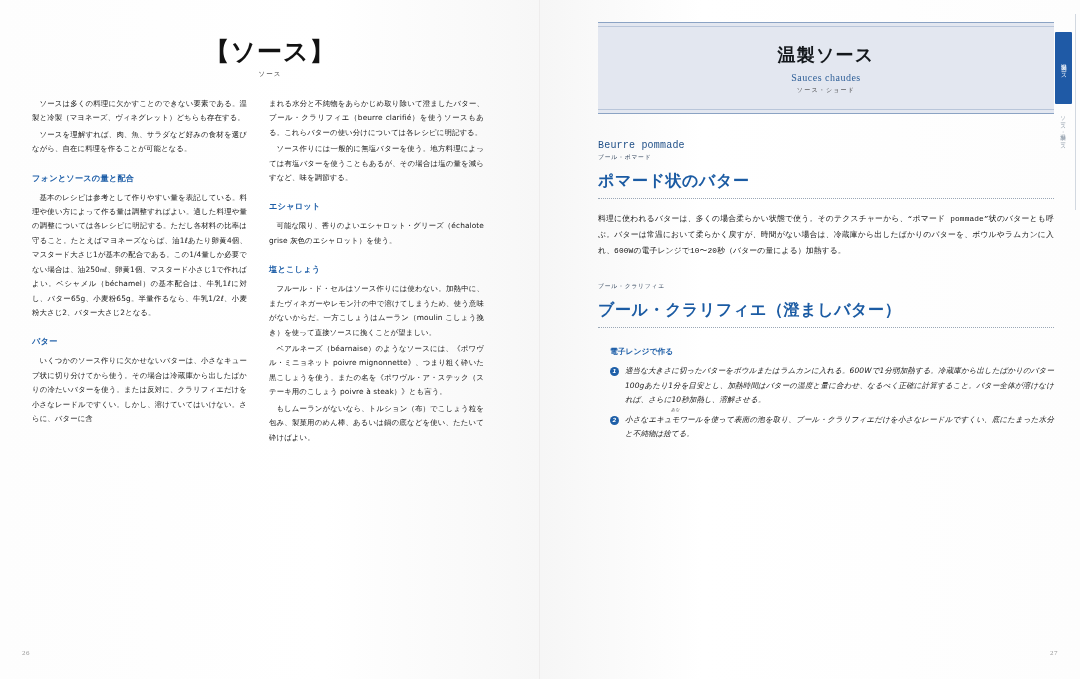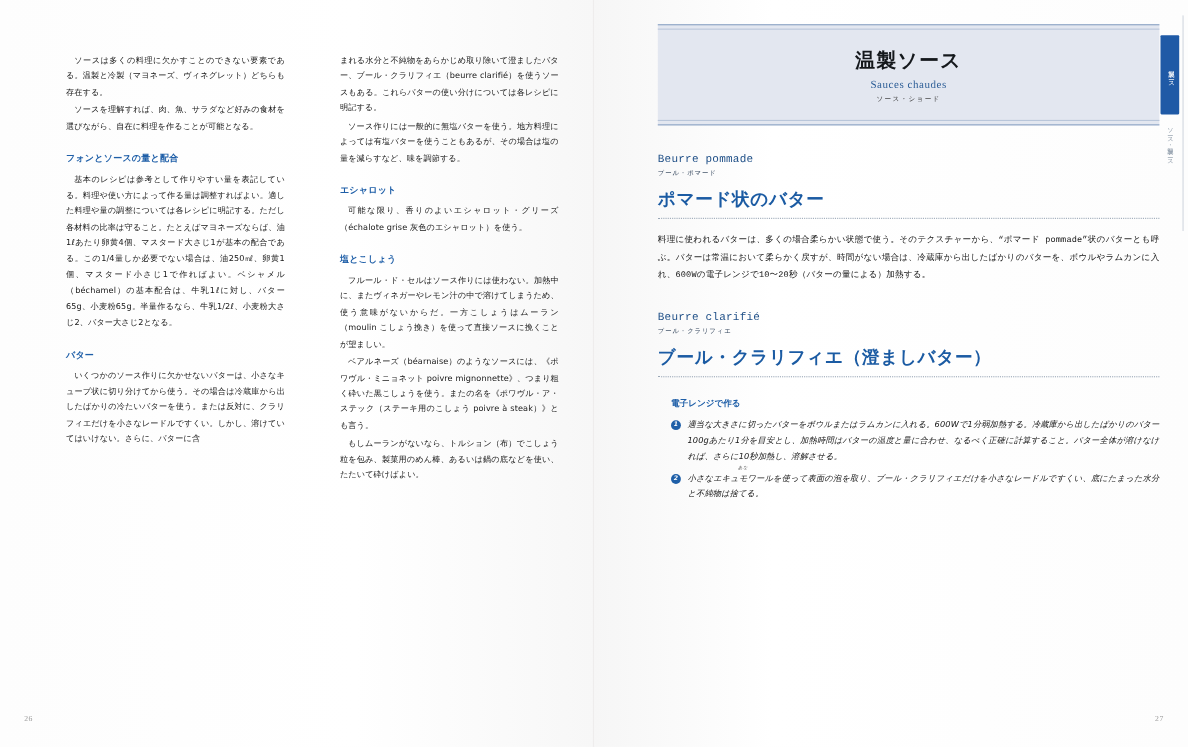--- a/index.html
+++ b/index.html
@@ -77,21 +77,20 @@
     letter-spacing: 1px;
   }
 
   
   .cols {
     display: flex;
     gap: 22px;
   }
   .col {
     width: 215px;
-    margin-left: 28px;
   }
   .sec-head {
     font-family: "DejaVu Sans", sans-serif;
     font-size: 8.2px;
     font-weight: bold;
     color: #1f5fa8;
     margin: 16px 0 7px 0;
     letter-spacing: 0.2px;
   }
   p.body {
@@ -298,20 +297,22 @@
   .folio-right { right: 22px; }
 </style>
 </head>
 <body>
 
 <div class="spread">
 
   <div class="page page-left">
 
     <div class="title-block">
+      <div class="main-title">【ソース】</div>
+      <div class="main-title-kana">ソース</div>
     </div>
 
     <div class="cols">
 
       <div class="col">
         <p class="body">ソースは多くの料理に欠かすことのできない要素である。温製と冷製（マヨネーズ、ヴィネグレット）どちらも存在する。</p>
         <p class="body">ソースを理解すれば、肉、魚、サラダなど好みの食材を選びながら、自在に料理を作ることが可能となる。</p>
         <div class="sec-head">フォンとソースの量と配合</div>
         <p class="body">基本のレシピは参考として作りやすい量を表記している。料理や使い方によって作る量は調整すればよい。適した料理や量の調整については各レシピに明記する。ただし各材料の比率は守ること。たとえばマヨネーズならば、油1ℓあたり卵黄4個、マスタード大さじ1が基本の配合である。この1/4量しか必要でない場合は、油250㎖、卵黄1個、マスタード小さじ1で作ればよい。ベシャメル（béchamel）の基本配合は、牛乳1ℓに対し、バター65g、小麦粉65g。半量作るなら、牛乳1/2ℓ、小麦粉大さじ2、バター大さじ2となる。</p>
         <div class="sec-head">バター</div>
@@ -348,21 +349,20 @@
 
     <div class="recipe">
       <div class="recipe-fr">Beurre pommade</div>
       <div class="recipe-kana">ブール・ポマード</div>
       <div class="recipe-jp">ポマード状のバター</div>
       <div class="dotrule"></div>
       <p class="rbody">料理に使われるバターは、多くの場合柔らかい状態で使う。そのテクスチャーから、“ポマード pommade”状のバターとも呼ぶ。バターは常温において柔らかく戻すが、時間がない場合は、冷蔵庫から出したばかりのバターを、ボウルやラムカンに入れ、600Wの電子レンジで10〜20秒（バターの量による）加熱する。</p>
     </div>
 
     <div class="recipe">
-      <div class="recipe-fr">Beurre clarifié</div>
       <div class="recipe-kana">ブール・クラリフィエ</div>
       <div class="recipe-jp">ブール・クラリフィエ（澄ましバター）</div>
       <div class="dotrule"></div>
 
       <div class="steps-head">電子レンジで作る</div>
 
       <ol class="steps">
         <li>
           <span class="step-num">1</span>
           <span>適当な大きさに切ったバターをボウルまたはラムカンに入れる。600Wで1分弱加熱する。冷蔵庫から出したばかりのバター100gあたり1分を目安とし、加熱時間はバターの温度と量に合わせ、なるべく正確に計算すること。バター全体が溶けなければ、さらに10秒加熱し、溶解させる。</span>

